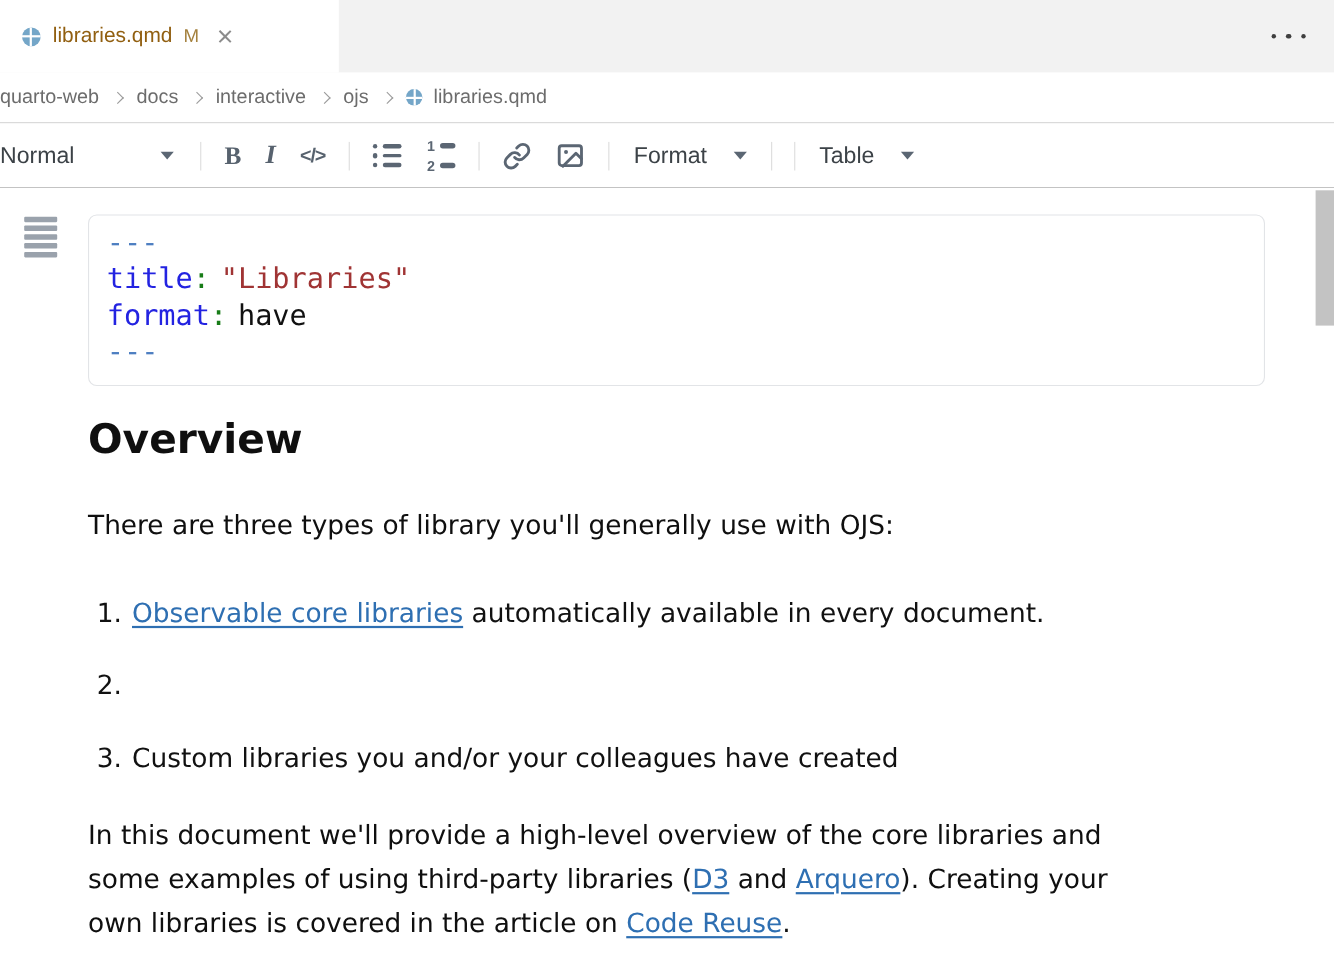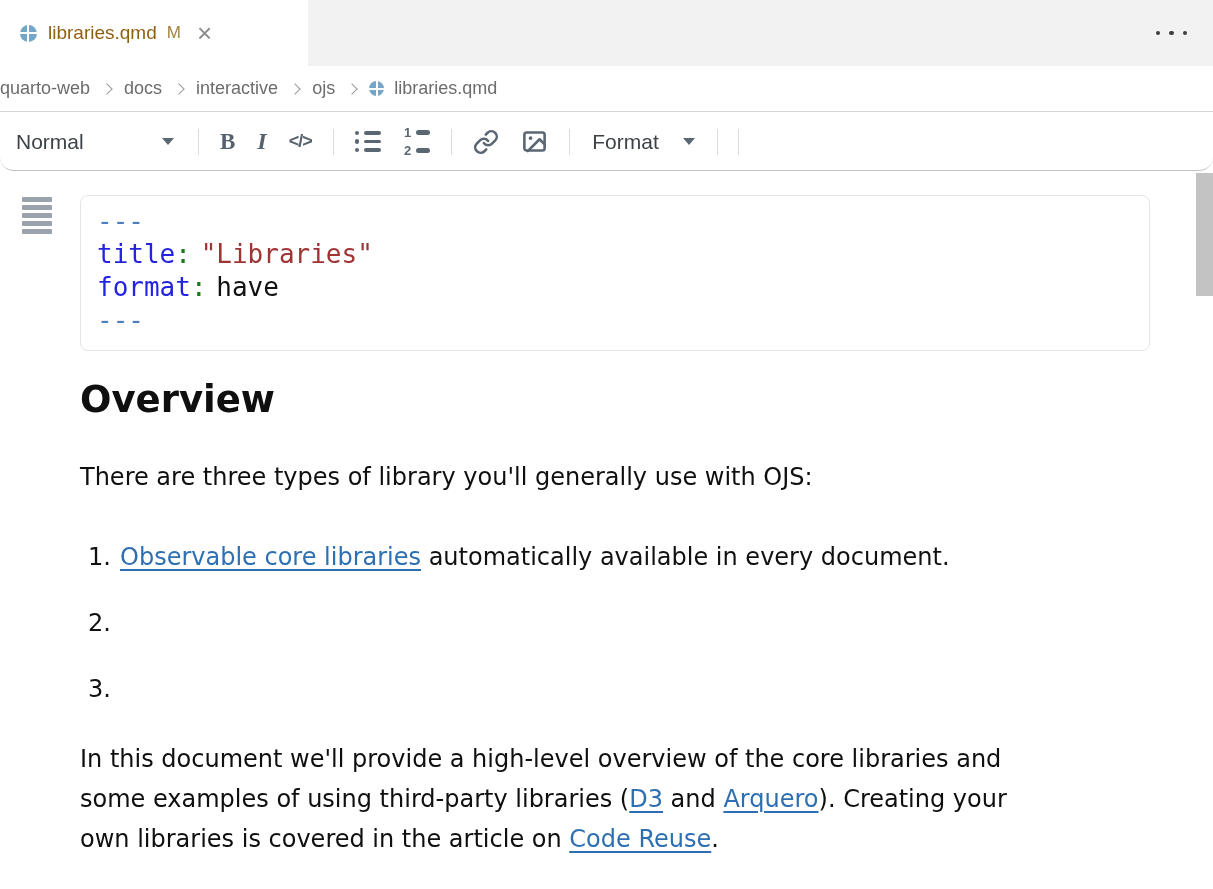--- a/index.html
+++ b/index.html
@@ -45,23 +45,22 @@
   .crumb { cursor: pointer; }
   .crumb-sep { width: 8px; height: 8px; border-top: 1.6px solid #9b9b9b; border-right: 1.6px solid #9b9b9b;
     transform: rotate(45deg); margin: 0 13px; flex: 0 0 auto; }
   .crumb-file { display: flex; align-items: center; gap: 10px; cursor: pointer; }
   .crumb-file .quarto-icon { width: 15px; height: 15px; }
 
   
   .toolbar {
     position: absolute; top: 113px; left: 0; right: 0; height: 58px;
     background: #fff; border-bottom: 1px solid #c3c3c3;
-    display: flex; align-items: center; padding-left: 16px;
+    display: flex; align-items: center; 
     color: #3f464c;
-    border-radius: 14px;
   }
   .tb-sep { width: 1px; height: 26px; background: #dcdcdc; margin: 0 10px; flex: 0 0 auto; }
   .tb-btn { display: flex; align-items: center; justify-content: center;
     padding: 0 11px; height: 40px; cursor: pointer; color: #57626e; }
   .normal-select { width: 172px; display: flex; align-items: center; justify-content: space-between;
     padding: 0 14px 0 0; cursor: pointer; }
   .normal-select .sel-label { font-size: 21px; color: #3c4247; }
   .chev { width: 0; height: 0; border-left: 6.5px solid transparent; border-right: 6.5px solid transparent;
     border-top: 7.5px solid #5b6673; }
   .tb-bold { font-size: 23px; font-weight: 800; font-family: "Liberation Serif", serif; }
@@ -201,20 +200,24 @@
         <path d="M21 14.5l-4.5-4.5L6 20.5" fill="none"></path>
       </svg>
     </span>
     <span class="tb-sep"></span>
     <div class="menu-btn">
       <span class="menu-label">Format</span>
       <span class="chev"></span>
     </div>
     <span class="tb-sep"></span>
     <span class="tb-sep"></span>
+    <div class="menu-btn">
+      <span class="menu-label">Table</span>
+      <span class="chev"></span>
+    </div>
   </div>
 
   <div class="content">
     <div class="v-scrollbar"></div>
 
     <div class="doc">
 
       <div class="yaml-wrap">
         <span class="drag-handle">
           <i></i>
@@ -238,20 +241,21 @@
       <div class="doc-list">
         <div class="doc-li">
           <span class="li-num">1.</span>
           <span><a href="#" class="doc-link">Observable core libraries</a> automatically available in every document.</span>
         </div>
         <div class="doc-li">
           <span class="li-num">2.</span>
         </div>
         <div class="doc-li">
           <span class="li-num">3.</span>
+          <span>Custom libraries you and/or your colleagues have created</span>
         </div>
       </div>
 
       <p class="p-outro">In this document we'll provide a high-level overview of the core libraries and some examples of using third-party libraries (<a href="#" class="doc-link">D3</a> and <a href="#" class="doc-link">Arquero</a>). Creating your own libraries is covered in the article on <a href="#" class="doc-link">Code Reuse</a>.</p>
 
     </div>
   </div>
 
 </div>
 

